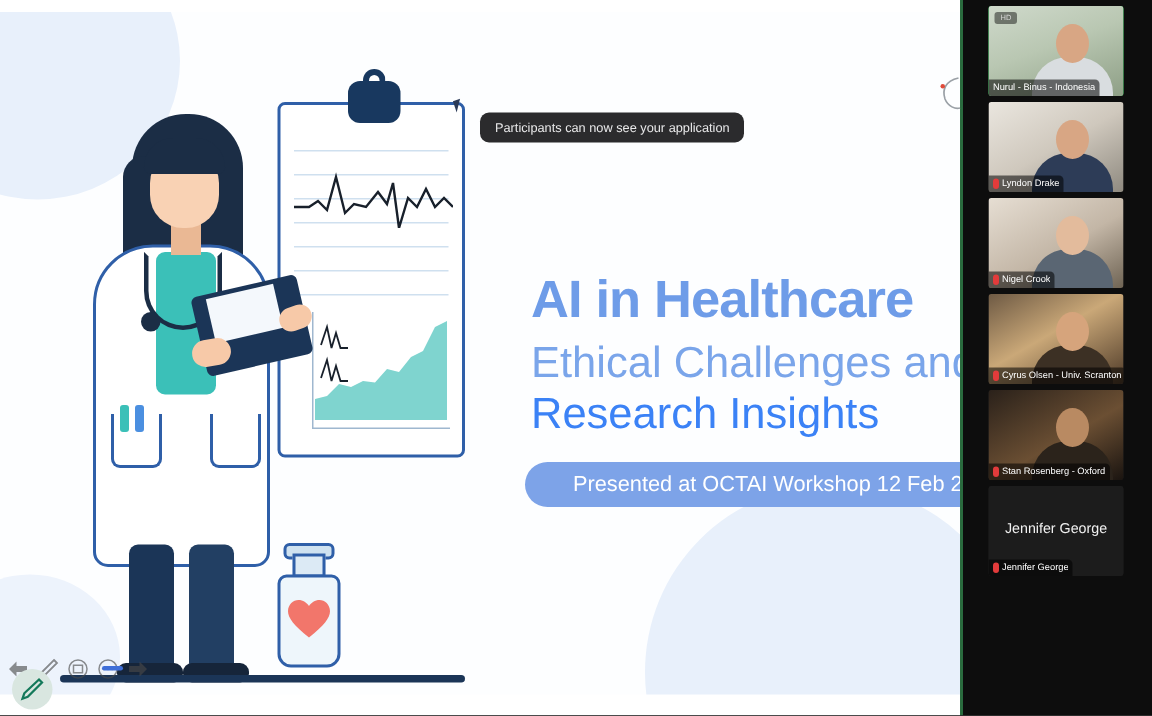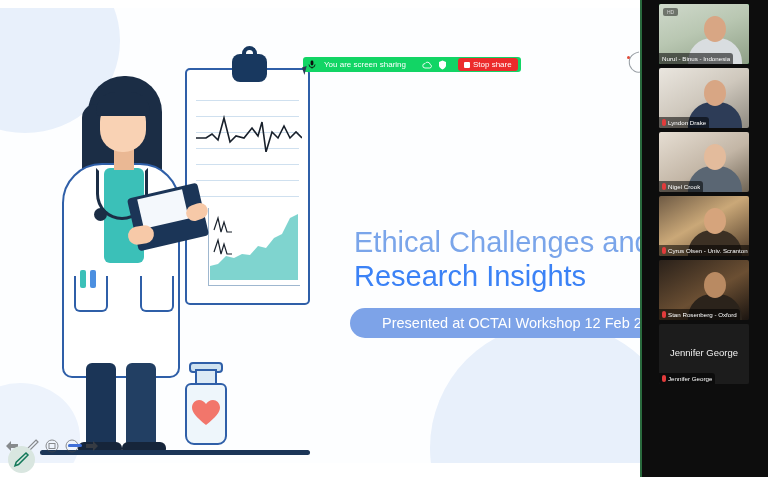--- a/index.html
+++ b/index.html
@@ -162,20 +162,21 @@
       <div class="doc doc-shoeR"></div>
 
       <div class="vial-cap"></div>
       <div class="vial-neck"></div>
       <div class="vial-body"></div>
       <svg class="vial-heart" viewBox="0 0 28 26">
         <path d="M14,25 C4,17 0,12 0,7.5 C0,3 3.5,0 7,0 C10,0 12.6,1.8 14,4 C15.4,1.8 18,0 21,0 C24.5,0 28,3 28,7.5 C28,12 24,17 14,25 Z" fill="#f2766b"></path>
       </svg>
       <div class="floor"></div>
 
+      <div class="slide-title">AI in Healthcare</div>
       <div class="slide-sub1">Ethical Challenges and</div>
       <div class="slide-sub2">Research Insights</div>
       <div class="slide-pill">
         <span>Presented at OCTAI Workshop 12 Feb 2025</span>
       </div>
     </div>
 
     <div id="pres-toolbar">
       <div class="tb">
         <svg width="14" height="12" viewBox="0 0 14 12">
@@ -208,45 +209,22 @@
       </div>
     </div>
     <div id="slide-progress"></div>
     <div id="annot-btn">
       <svg width="17" height="17" viewBox="0 0 17 17">
           <path d="M13,2 L15,4 L5.5,13.5 L2,14.8 L3.2,11.2 Z" fill="none" stroke="#14795a" stroke-width="1.5"></path>
         </svg>
     </div>
   </div>
 
-  <div id="share-bar">
-    <div class="mic">
-      <svg width="8" height="9" viewBox="0 0 8 9">
-          <rect x="2.6" y="0.5" width="2.8" height="5" rx="1.4" fill="#0d0d0d"></rect>
-          <path d="M1,4.5 a3,3 0 0 0 6,0" fill="none" stroke="#0d0d0d" stroke-width="0.9"></path>
-          <rect x="3.6" y="7" width="0.8" height="1.6" fill="#0d0d0d"></rect>
-        </svg>
-    </div>
-    <div class="share-text">You are screen sharing</div>
-    <div class="ico">
-      <svg width="11" height="8" viewBox="0 0 11 8">
-          <path d="M3,7 a2.2,2.2 0 0 1 0,-4.4 a2.8,2.8 0 0 1 5.2,0.9 a1.8,1.8 0 0 1 -0.4,3.5 Z" fill="none" stroke="#ffffff" stroke-width="0.9"></path>
-        </svg>
-    </div>
-    <div class="ico">
-      <svg width="9" height="10" viewBox="0 0 9 10">
-          <path d="M4.5,0.5 L8,2 L8,5.2 C8,7.2 6.4,8.8 4.5,9.4 C2.6,8.8 1,7.2 1,5.2 L1,2 Z" fill="#ffffff"></path>
-        </svg>
-    </div>
-    <div id="stop-share">
-      <div class="sq"></div>
-      <span>Stop share</span>
-    </div>
-  </div>
   <div class="cursor"></div>
+  <div id="share-tooltip">Participants can now see your application</div>
 
   <div id="video-panel">
     <div id="panel-edge"></div>
     <div id="panel-handle">
       <svg width="16" height="28" viewBox="0 0 16 28">
         <path d="M13,4 C4,6 2,12 4,18 C6,23 11,25 14,24" fill="none" stroke="#9aa0a6" stroke-width="1.1"></path>
       </svg>
       <div class="rec-dot"></div>
     </div>
 

